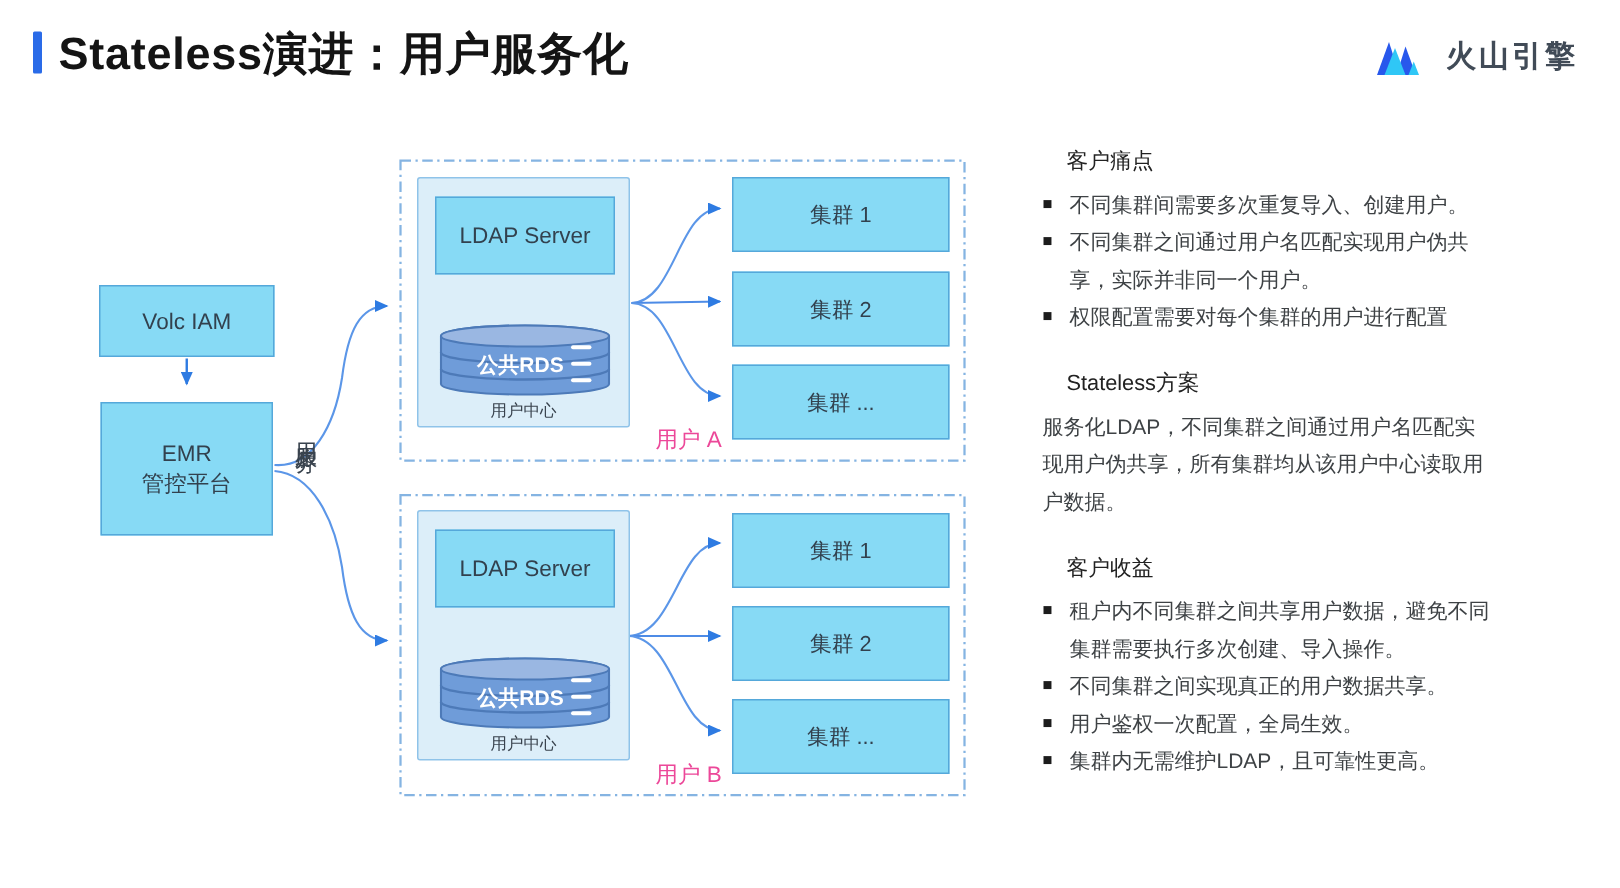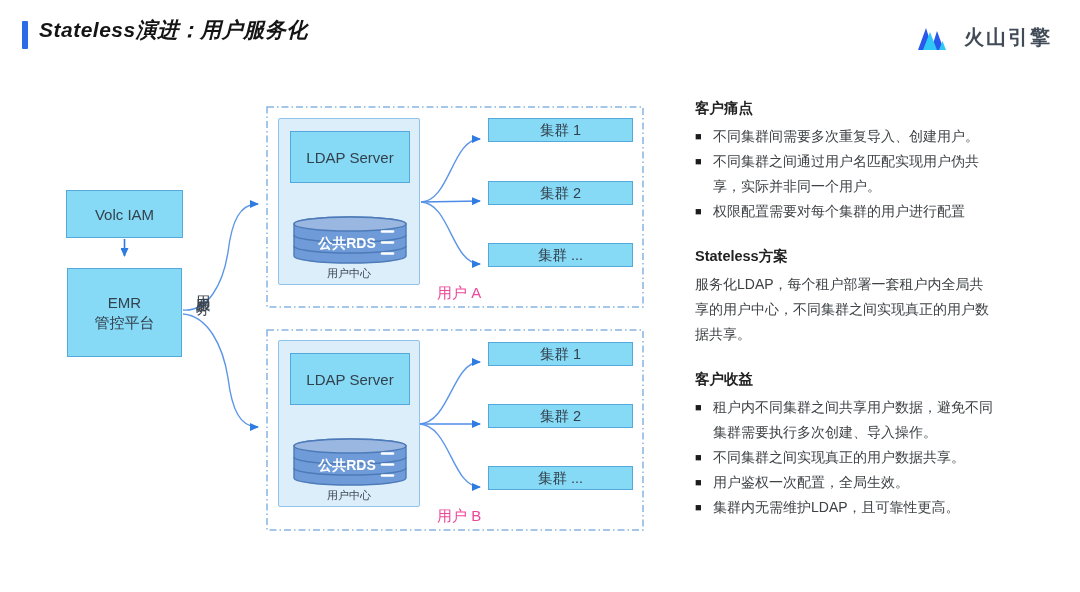--- a/index.html
+++ b/index.html
@@ -5,50 +5,50 @@
   * { margin:0; padding:0; box-sizing:border-box; }
   html,body { background:#ffffff; }
   body { font-family:"Liberation Sans","DejaVu Sans",sans-serif; }
   .slide {
     position:relative; width:1080px; height:592px; background:#ffffff;
     overflow:hidden;
   }
   
   .hdr-bar { position:absolute; left:22px; top:21px; width:6px; height:28px;
     background:#2a6be8; border-radius:1px; }
-  .hdr-title { position:absolute; left:39px; top:16px; font-size:21px;
-    font-weight:bold; color:#141414; letter-spacing:.5px;font-style:italic; }
+  .hdr-title { position:absolute; left:39px; top:16px; font-size:30px;
+    font-weight:bold; color:#141414; letter-spacing:.5px; }
   .logo { position:absolute; right:28px; top:24px; display:flex;
     align-items:center; gap:18px; }
   .logo-text { font-size:20px; font-weight:600; color:#414b57; letter-spacing:2px; }
   
   .abs { position:absolute; }
   .cyanbox { background:#87daf5; border:1.5px solid #55a8da;
     display:flex; align-items:center; justify-content:center;
     color:#32414e; font-size:15px; }
   .emr { flex-direction:column; line-height:20px; }
   .vlabel { position:absolute; left:192px; top:283px; width:22px;
     writing-mode:vertical-rl; text-orientation:upright; font-size:15px;
     color:#39434e; letter-spacing:2px; line-height:22px; }
   .panel { position:absolute; width:142px; height:167px; background:#dceef9;
     border:1px solid #8fc3e9; border-radius:2px; }
   .ldap { position:absolute; left:11px; top:12px; width:120px; height:52px;
     font-size:15px; }
   .dbsvg { position:absolute; left:13px; top:96px; }
   .center-label { position:absolute; left:0; bottom:3px; width:100%;
     text-align:center; font-size:11px; color:#39434e; }
-  .cluster { position:absolute; left:488px; width:145px; height:24px;
+  .cluster { position:absolute; left:488px; width:145px; height:50px;
     font-size:14.5px; }
   .group-label { position:absolute; left:437px; font-size:15px; color:#ec4899; }
   .overlay { position:absolute; left:0; top:0; pointer-events:none; }
   
   .sidebar { position:absolute; left:695px; top:97px; width:300px; }
   .sidebar section { margin-bottom:21px; }
-  .sidebar h3 { font-size:14.5px; font-weight:bold; color:#222222;
-    margin-bottom:5px; line-height:22px; }
+  .sidebar h3 { font-size:14.5px; font-weight:normal; color:#222222;
+    margin-bottom:5px; line-height:22px;margin-left:16px; }
   .bullet { position:relative; padding-left:18px; font-size:14px;
     line-height:25px; color:#3e4245; }
   .bullet .sq { position:absolute; left:0; top:0; font-size:11px; color:#1c1c1c; }
   .para { font-size:14px; line-height:25px; color:#3e4245; }
   svg text { font-family:"Liberation Sans","DejaVu Sans",sans-serif; }
 </style>
 </head>
 <body>
 
 <div class="slide">
@@ -170,21 +170,21 @@
         <span class="sq">■</span>
         <span>不同集群之间通过用户名匹配实现用户伪共享，实际并非同一个用户。</span>
       </div>
       <div class="bullet">
         <span class="sq">■</span>
         <span>权限配置需要对每个集群的用户进行配置</span>
       </div>
     </section>
     <section>
       <h3>Stateless方案</h3>
-      <p class="para">服务化LDAP，每个租户部署一套租户内全局共享的用户中心，不同集群之间实现真正的用户数据共享。</p>
+      <p class="para">服务化LDAP，不同集群之间通过用户名匹配实现用户伪共享，所有集群均从该用户中心读取用户数据。</p>
     </section>
     <section>
       <h3>客户收益</h3>
       <div class="bullet">
         <span class="sq">■</span>
         <span>租户内不同集群之间共享用户数据，避免不同集群需要执行多次创建、导入操作。</span>
       </div>
       <div class="bullet">
         <span class="sq">■</span>
         <span>不同集群之间实现真正的用户数据共享。</span>

